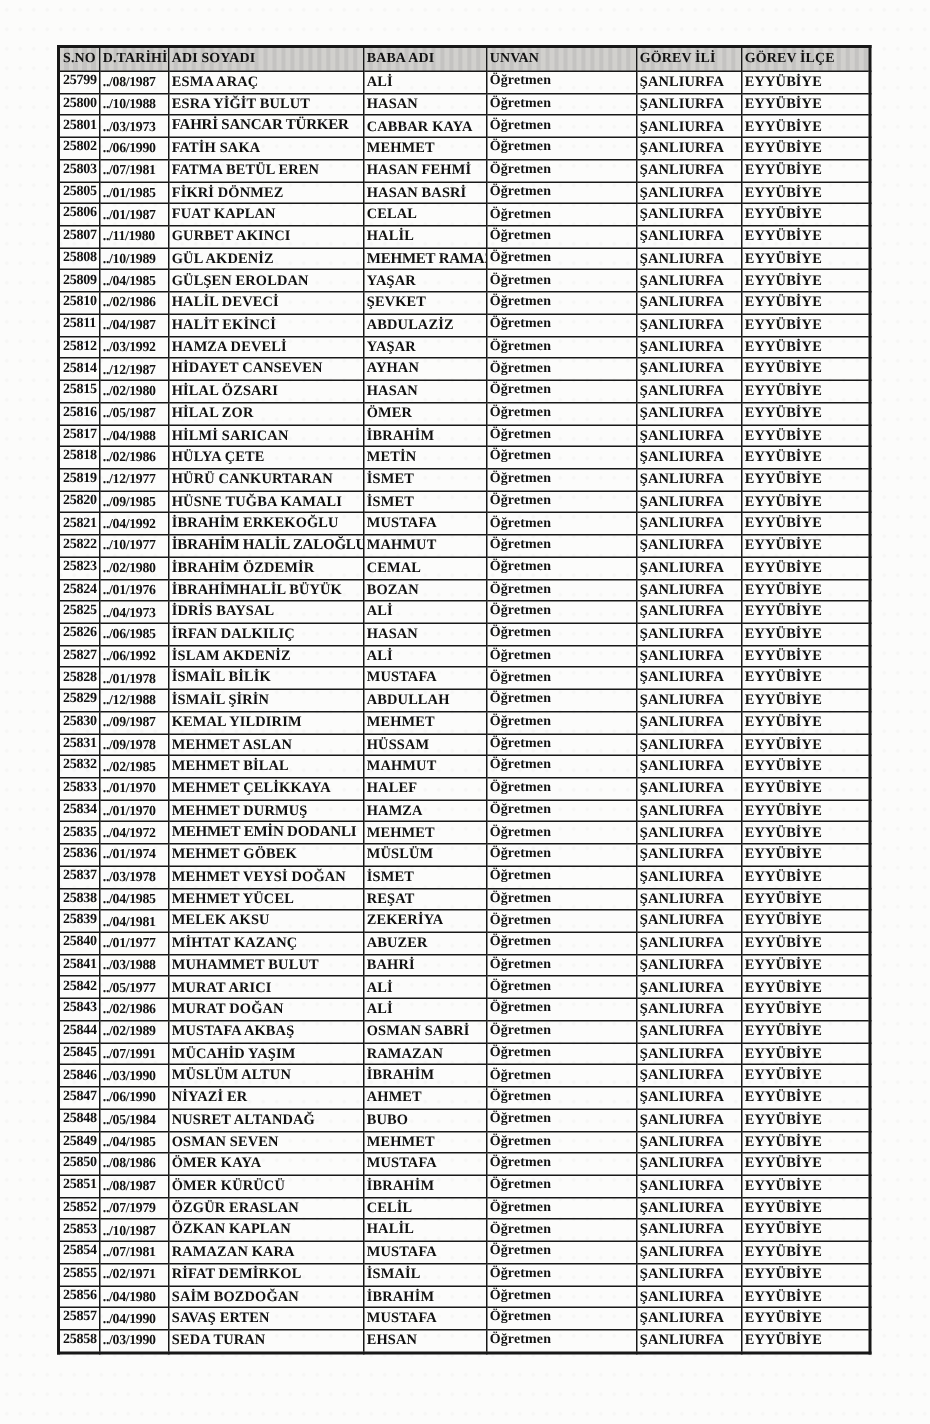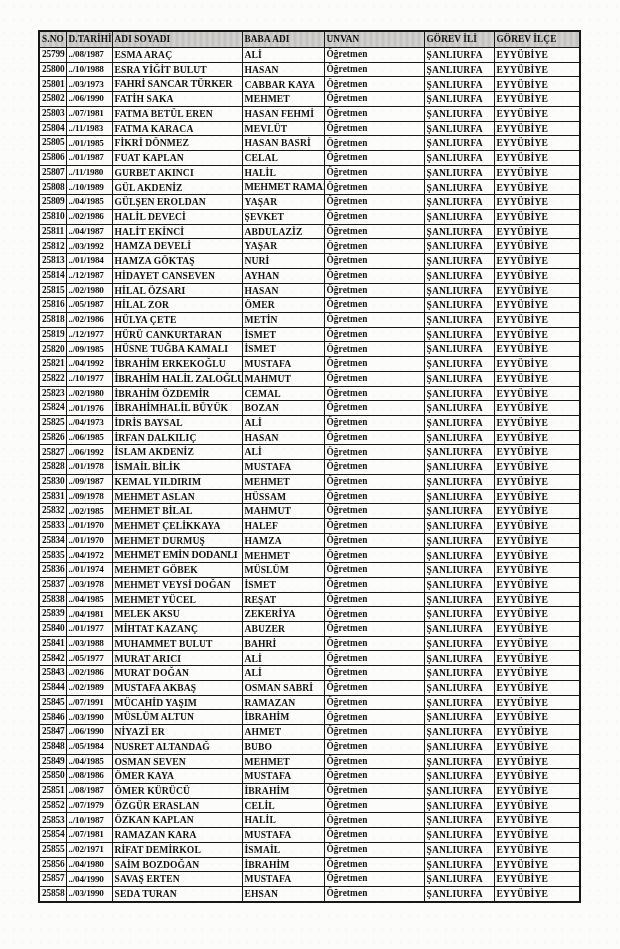--- a/index.html
+++ b/index.html
@@ -112,29 +112,20 @@
         <tr>
           <td class="col-sno">25803</td>
           <td class="col-date">../07/1981</td>
           <td class="col-name">FATMA BETÜL EREN</td>
           <td class="col-father">HASAN FEHMİ</td>
           <td class="col-unvan">Öğretmen</td>
           <td class="col-il">ŞANLIURFA</td>
           <td class="col-ilce">EYYÜBİYE</td>
         </tr>
         <tr>
-          <td class="col-sno">25804</td>
-          <td class="col-date">../11/1983</td>
-          <td class="col-name">FATMA KARACA</td>
-          <td class="col-father">MEVLÜT</td>
-          <td class="col-unvan">Öğretmen</td>
-          <td class="col-il">ŞANLIURFA</td>
-          <td class="col-ilce">EYYÜBİYE</td>
-        </tr>
-        <tr>
           <td class="col-sno">25805</td>
           <td class="col-date">../01/1985</td>
           <td class="col-name">FİKRİ DÖNMEZ</td>
           <td class="col-father">HASAN BASRİ</td>
           <td class="col-unvan">Öğretmen</td>
           <td class="col-il">ŞANLIURFA</td>
           <td class="col-ilce">EYYÜBİYE</td>
         </tr>
         <tr>
           <td class="col-sno">25806</td>
@@ -193,29 +184,20 @@
         <tr>
           <td class="col-sno">25812</td>
           <td class="col-date">../03/1992</td>
           <td class="col-name">HAMZA DEVELİ</td>
           <td class="col-father">YAŞAR</td>
           <td class="col-unvan">Öğretmen</td>
           <td class="col-il">ŞANLIURFA</td>
           <td class="col-ilce">EYYÜBİYE</td>
         </tr>
         <tr>
-          <td class="col-sno">25813</td>
-          <td class="col-date">../01/1984</td>
-          <td class="col-name">HAMZA GÖKTAŞ</td>
-          <td class="col-father">NURİ</td>
-          <td class="col-unvan">Öğretmen</td>
-          <td class="col-il">ŞANLIURFA</td>
-          <td class="col-ilce">EYYÜBİYE</td>
-        </tr>
-        <tr>
           <td class="col-sno">25814</td>
           <td class="col-date">../12/1987</td>
           <td class="col-name">HİDAYET CANSEVEN</td>
           <td class="col-father">AYHAN</td>
           <td class="col-unvan">Öğretmen</td>
           <td class="col-il">ŞANLIURFA</td>
           <td class="col-ilce">EYYÜBİYE</td>
         </tr>
         <tr>
           <td class="col-sno">25815</td>
@@ -229,20 +211,29 @@
         <tr>
           <td class="col-sno">25816</td>
           <td class="col-date">../05/1987</td>
           <td class="col-name">HİLAL ZOR</td>
           <td class="col-father">ÖMER</td>
           <td class="col-unvan">Öğretmen</td>
           <td class="col-il">ŞANLIURFA</td>
           <td class="col-ilce">EYYÜBİYE</td>
         </tr>
         <tr>
+          <td class="col-sno">25817</td>
+          <td class="col-date">../04/1988</td>
+          <td class="col-name">HİLMİ SARICAN</td>
+          <td class="col-father">İBRAHİM</td>
+          <td class="col-unvan">Öğretmen</td>
+          <td class="col-il">ŞANLIURFA</td>
+          <td class="col-ilce">EYYÜBİYE</td>
+        </tr>
+        <tr>
           <td class="col-sno">25818</td>
           <td class="col-date">../02/1986</td>
           <td class="col-name">HÜLYA ÇETE</td>
           <td class="col-father">METİN</td>
           <td class="col-unvan">Öğretmen</td>
           <td class="col-il">ŞANLIURFA</td>
           <td class="col-ilce">EYYÜBİYE</td>
         </tr>
         <tr>
           <td class="col-sno">25819</td>
@@ -323,20 +314,29 @@
           <td class="col-father">ALİ</td>
           <td class="col-unvan">Öğretmen</td>
           <td class="col-il">ŞANLIURFA</td>
           <td class="col-ilce">EYYÜBİYE</td>
         </tr>
         <tr>
           <td class="col-sno">25828</td>
           <td class="col-date">../01/1978</td>
           <td class="col-name">İSMAİL BİLİK</td>
           <td class="col-father">MUSTAFA</td>
+          <td class="col-unvan">Öğretmen</td>
+          <td class="col-il">ŞANLIURFA</td>
+          <td class="col-ilce">EYYÜBİYE</td>
+        </tr>
+        <tr>
+          <td class="col-sno">25829</td>
+          <td class="col-date">../12/1988</td>
+          <td class="col-name">İSMAİL ŞİRİN</td>
+          <td class="col-father">ABDULLAH</td>
           <td class="col-unvan">Öğretmen</td>
           <td class="col-il">ŞANLIURFA</td>
           <td class="col-ilce">EYYÜBİYE</td>
         </tr>
         <tr>
           <td class="col-sno">25830</td>
           <td class="col-date">../09/1987</td>
           <td class="col-name">KEMAL YILDIRIM</td>
           <td class="col-father">MEHMET</td>
           <td class="col-unvan">Öğretmen</td>

